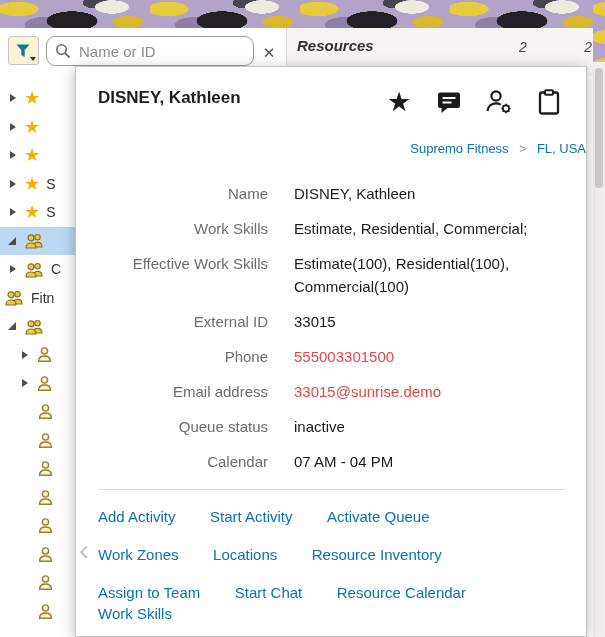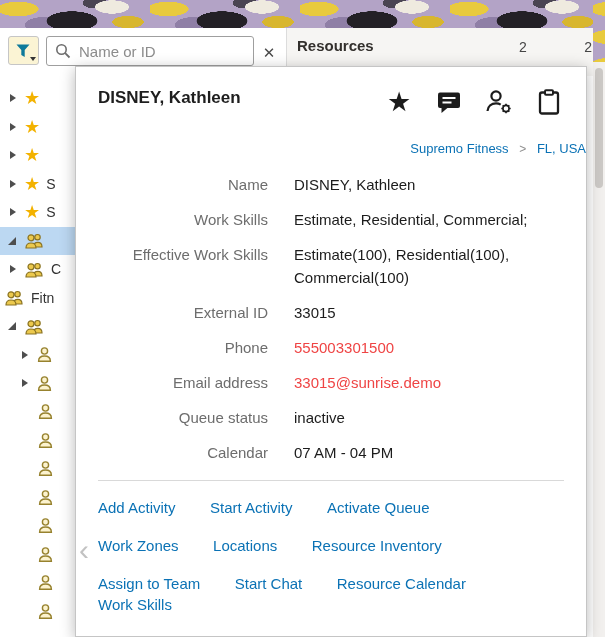--- a/index.html
+++ b/index.html
@@ -18,31 +18,31 @@
   .pat-top{position:absolute;top:0;left:0;width:100%;height:28px;}
   .pat-right{position:absolute;top:0;right:0;width:12px;height:62px;}
 
   
   .filterbtn{position:absolute;left:8px;top:36px;width:31px;height:29px;background:#fbf4d4;
     border:1px solid #c6c6c6;border-radius:3px;display:flex;align-items:center;justify-content:center;
     cursor:pointer;padding:0;}
   .fcaret{position:absolute;right:2px;bottom:3px;width:0;height:0;border-top:4px solid #333;
     border-left:3.5px solid transparent;border-right:3.5px solid transparent;}
   .searchbox{position:absolute;left:46px;top:36px;width:208px;height:30px;background:#fff;
-    border:1px solid #9f9f9f;border-radius:3px;display:flex;align-items:center;padding:0 8px;
+    border:1px solid #9f9f9f;border-radius:9px;display:flex;align-items:center;padding:0 8px;
     box-sizing:border-box;gap:6px;}
   .searchinput{border:none;outline:none;flex:1;font-size:15px;color:#333;font-family:inherit;
     min-width:0;background:transparent;}
   .searchinput::placeholder{color:#8c8c8c;}
   .clearbtn{position:absolute;left:258px;top:41px;width:22px;height:22px;background:none;border:none;
     font-size:15px;color:#4a4a4a;cursor:pointer;padding:0;line-height:1;}
 
   
   .respanel{position:absolute;left:286px;top:28px;right:12px;height:48px;background:#f6f5f3;
-    border-left:1px solid #dcdcdc;}
+    border-left:1px solid #dcdcdc;font-style:italic;}
   .restitle{position:absolute;left:10px;top:9px;font-size:15px;font-weight:bold;color:#33302d;}
   .colnum{position:absolute;top:11px;font-size:14px;color:#454545;}
   .colnum1{left:232px;}
   .colnum2{right:1px;}
 
   
   .tree{position:absolute;left:0;top:84px;width:285px;z-index:1;}
   .trow{height:28.5px;display:flex;align-items:center;cursor:pointer;}
   .trow.sel{background:#bcd8f2;}
   .pl4{padding-left:4px;}.pl8{padding-left:8px;}.pl10{padding-left:10px;}
@@ -64,21 +64,21 @@
     border:1px solid #c5c5c5;box-shadow:0 3px 14px rgba(0,0,0,.28);z-index:10;box-sizing:border-box;}
   .phead{display:flex;align-items:flex-start;padding:20px 20px 0 22px;}
   .ptitle{flex:1;font-size:17px;font-weight:bold;color:#1e1e1e;line-height:22px;}
   .picons{display:flex;gap:16px;}
   .pibtn{width:34px;height:30px;display:flex;align-items:center;justify-content:center;background:none;
     border:none;cursor:pointer;padding:0;}
   .fav{font-size:27px;color:#1c1c1c;line-height:1;}
   .crumbs{padding:24px 0 0 22px;font-size:13px;text-align:right;}
   .crumbs a{color:#0b72b5;text-decoration:none;cursor:pointer;}
   .csep{color:#8e8e8e;margin:0 7px;font-size:12px;}
-  .fields{margin-top:17px;}
+  .fields{margin-top:26px;}
   .frow{display:flex;margin-bottom:12px;}
   .flabel{flex:0 0 auto;width:192px;padding-right:26px;text-align:right;color:#6d6d6d;
     font-size:15px;line-height:23px;}
   .fvalue{flex:1;padding-right:26px;color:#1c1c1c;font-size:15px;line-height:23px;}
   .fvalue.link{color:#ef4444;cursor:pointer;}
   .pdivider{margin:16px 22px 0 22px;border-top:1px solid #d9d9d9;}
   .actions{padding:16px 22px 0 22px;}
   .arow{margin-bottom:17px;line-height:21px;}
   .alink{color:#0b72b5;font-size:15px;text-decoration:none;margin-right:30px;display:inline-block;
     cursor:pointer;}

